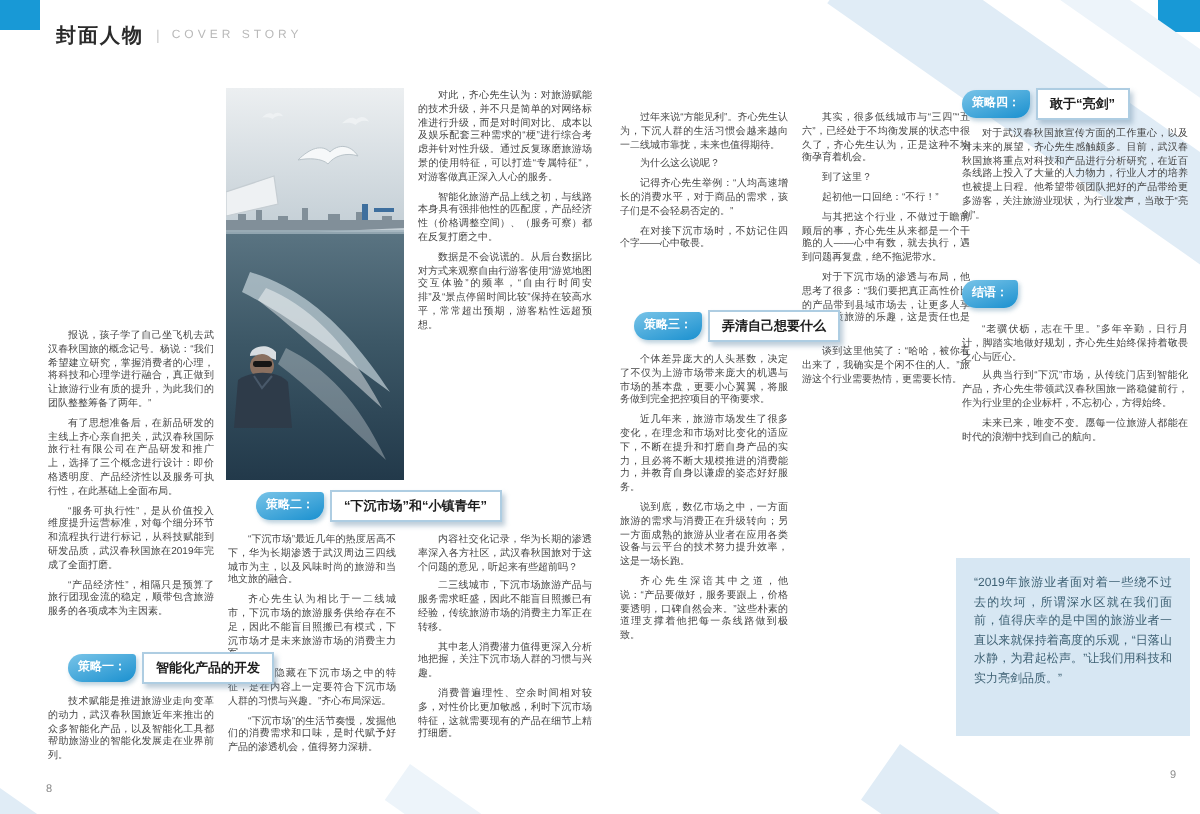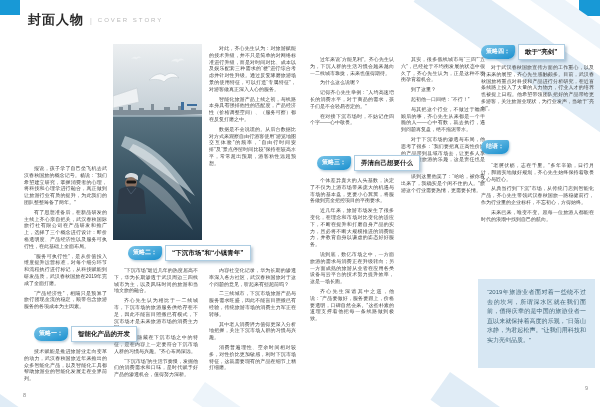--- a/index.html
+++ b/index.html
@@ -16,21 +16,21 @@
   .st-b{background:#edf4fa;}
   .s1{left:440px;top:-36px;width:270px;height:46px;}
   .s2{left:505px;top:-42px;width:240px;height:20px;}
   .s3{left:-60px;top:352px;width:160px;height:34px;}
   .s4{left:-40px;top:384px;width:130px;height:14px;}
   .s5{left:205px;top:382px;width:130px;height:22px;}
   .s6{left:450px;top:372px;width:240px;height:34px;}
 
   
   .phead{position:absolute;left:28px;top:11px;display:flex;align-items:center;z-index:3;}
-  .phead .cn{font-size:13px;font-weight:bold;color:#2b2b2b;letter-spacing:1px;}
+  .phead .cn{font-size:10px;font-weight:bold;color:#2b2b2b;letter-spacing:1px;}
   .phead .sep{color:#c9c9c9;font-size:7px;margin:0 6px;}
   .phead .en{font-size:6px;color:#b9b9b9;letter-spacing:2px;}
 
   
   .col{position:absolute;overflow:hidden;z-index:2;text-align:justify;}
   .col p{margin:0 0 3px 0;font-size:5px;line-height:6.8px;color:#454545;
          text-indent:2em;word-break:break-all;}
   .pnum{position:absolute;font-size:5.5px;color:#8a8a8a;z-index:3;}
 
   

